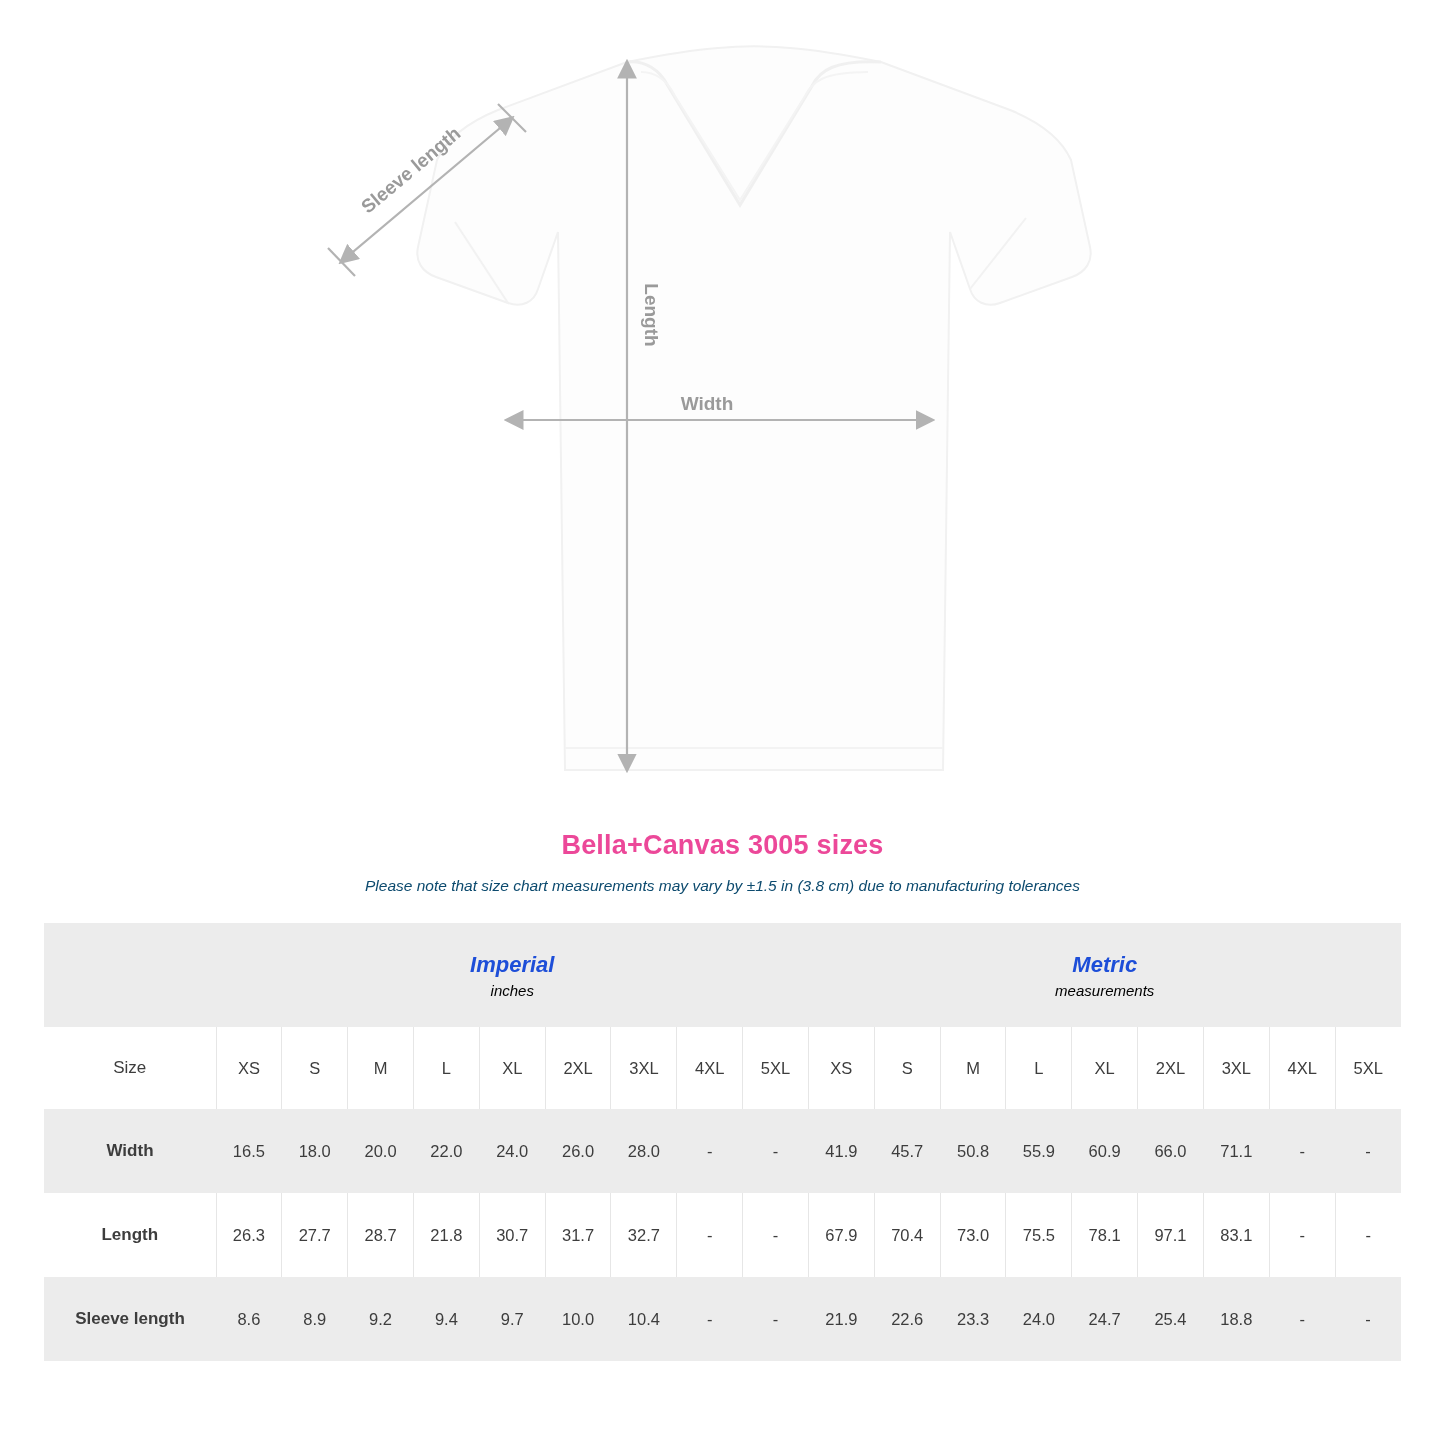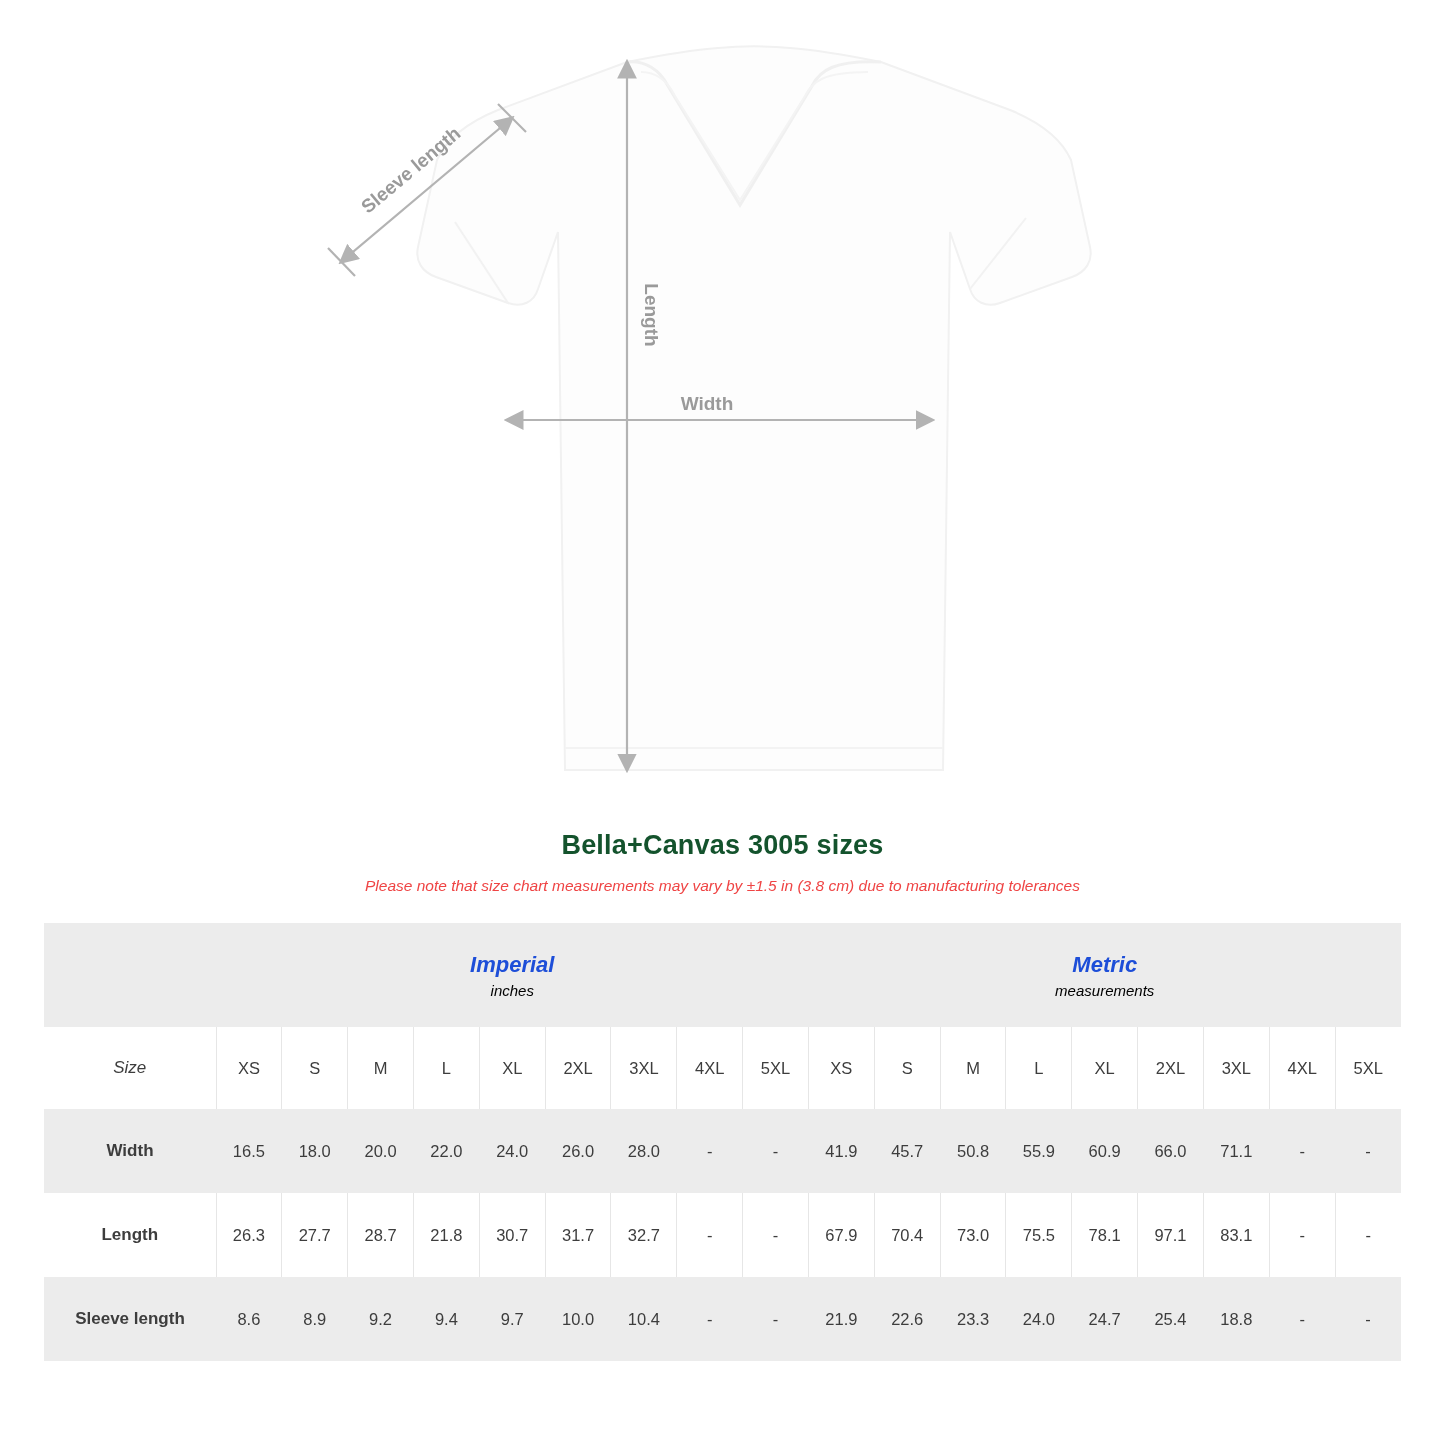--- a/index.html
+++ b/index.html
@@ -31,27 +31,27 @@
   }
 
   
   .title-block {
     text-align: center;
     margin-top: 10px;
   }
   .chart-title {
     font-size: 27px;
     font-weight: bold;
-    color: #14532d;
+    color: #ec4899;
     letter-spacing: 0.2px;
   }
   .chart-note {
     font-size: 15.5px;
     font-style: italic;
-    color: #ef4444;
+    color: #0c4a6e;
     margin-top: 16px;
   }
 
   
   .table-wrap {
     margin: 28px 44px 0 44px;
   }
   table.size-table {
     border-collapse: collapse;
     width: 1357px;
@@ -83,21 +83,20 @@
   }
   .head-row td {
     height: 80px;
     background: #ffffff;
     font-size: 16.5px;
     font-weight: bold;
     color: #3d3d3d;
   }
   .head-row td.rowlabel {
     font-size: 17px;
-    font-style: italic;
   }
   .data-row td {
     height: 82px;
     font-size: 16.5px;
     color: #3d3d3d;
   }
   .data-row td.rowlabel {
     font-weight: bold;
     font-size: 17px;
   }

